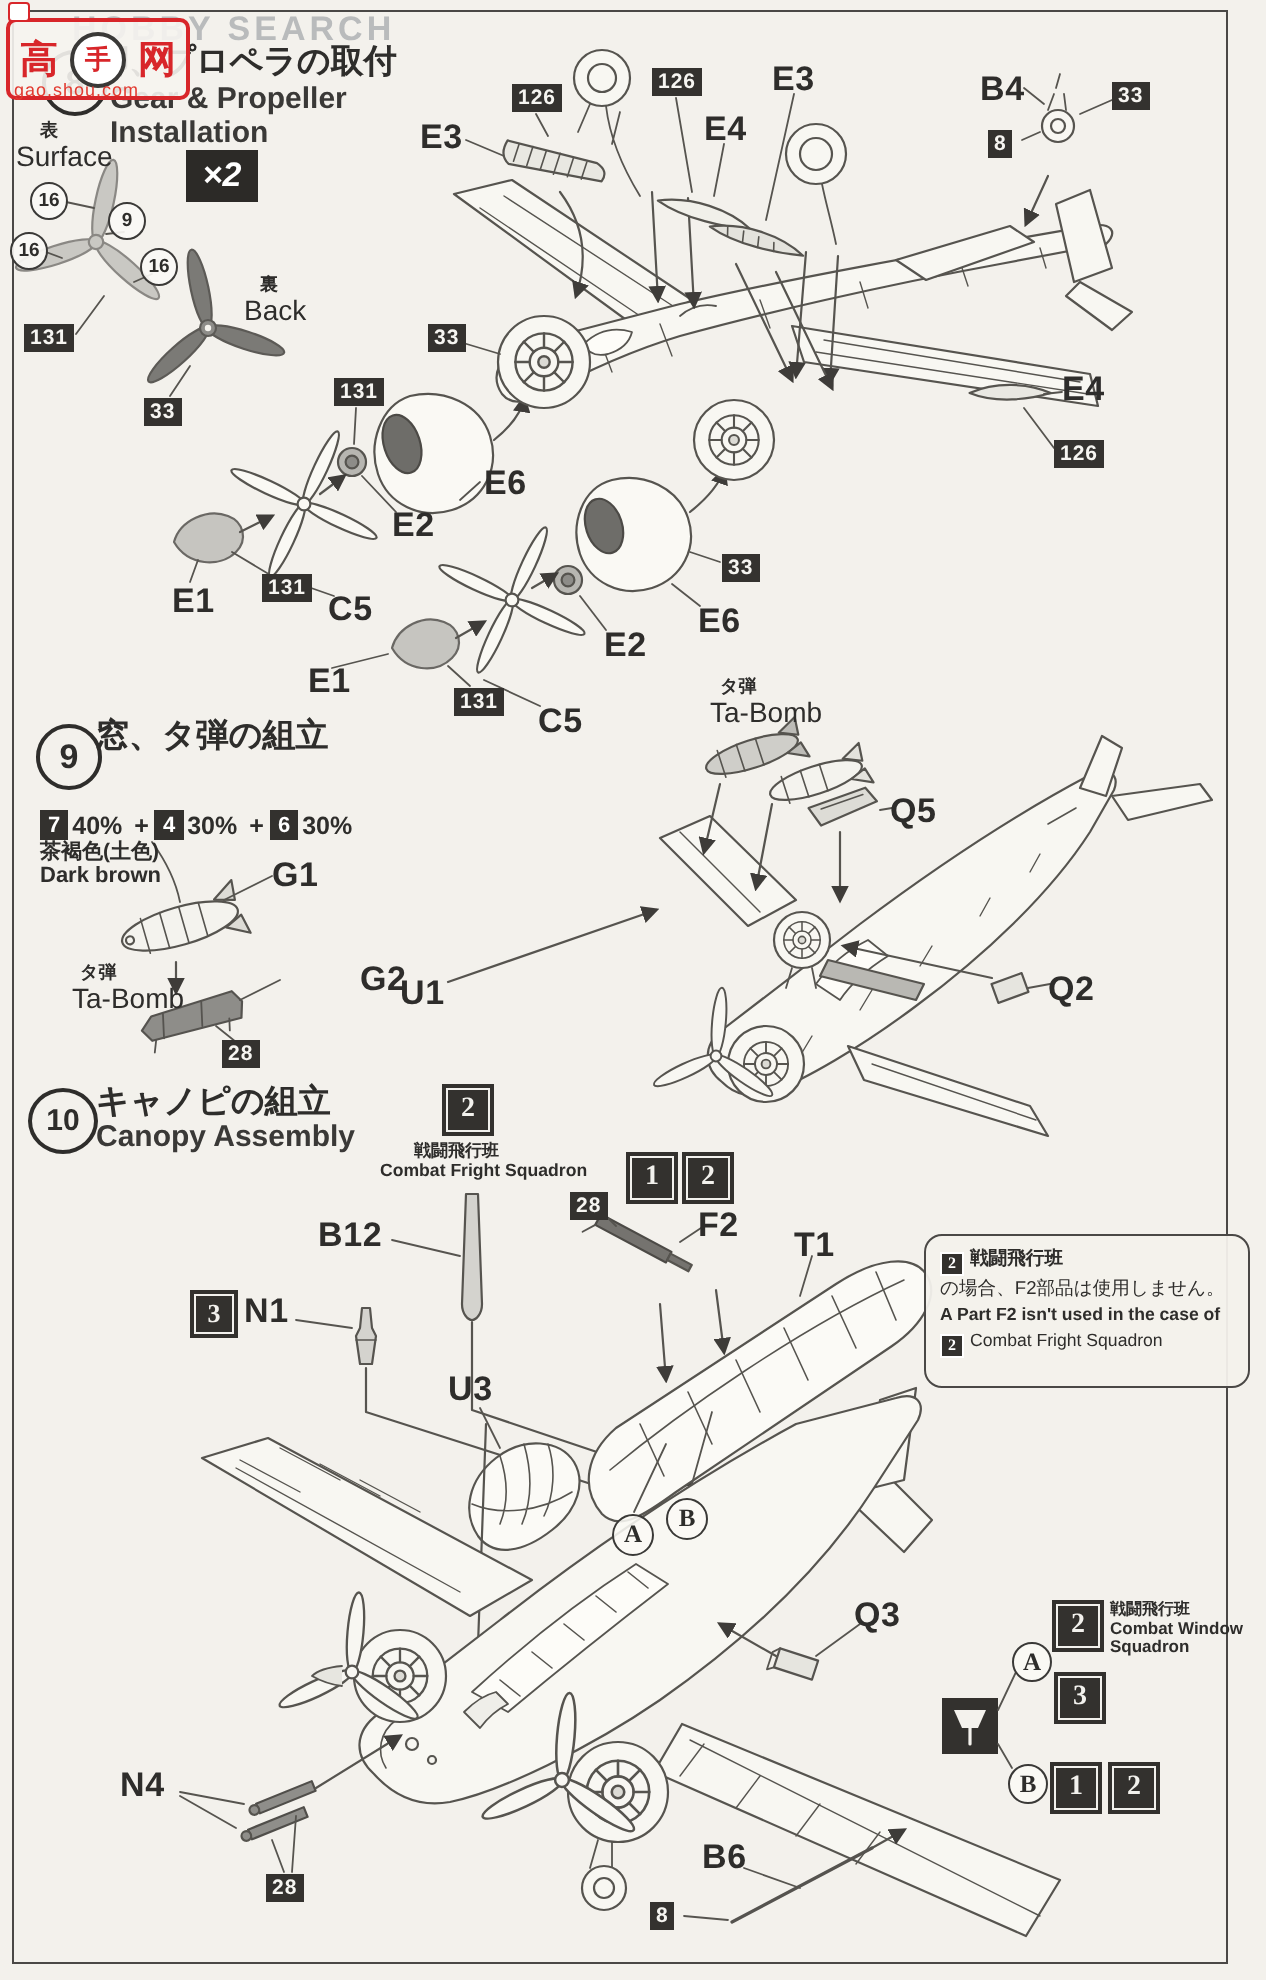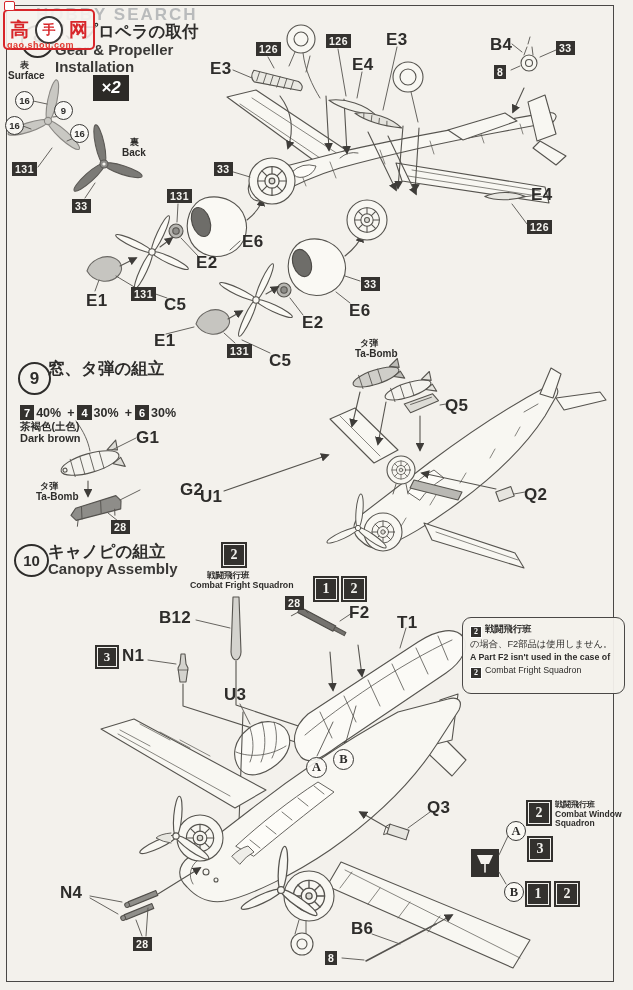--- a/index.html
+++ b/index.html
@@ -3,21 +3,21 @@
 <meta charset="utf-8">
 <style>
   html,body{margin:0;padding:0;background:#e9e7e1;}
   .page{position:relative;width:633px;height:990px;background:#f3f1ec;overflow:hidden;
         font-family:"Liberation Sans",sans-serif;color:#2e2d2b;}
   .frame{position:absolute;left:6px;top:5px;width:606px;height:975px;border:1.6px solid #4a4846;}
   .art{position:absolute;left:0;top:0;z-index:1;}
   .lbl{position:absolute;z-index:3;font-weight:bold;color:#2e2d2b;white-space:nowrap;line-height:1.05;}
   .part{font-size:17px;letter-spacing:.3px;}
   .jp9{font-size:9px;font-weight:bold;}
-  .en10{font-size:10px;font-weight:bold;}
+  .en10{font-size:14px;font-weight:normal;}
   .pbox{position:absolute;z-index:3;background:#34322f;color:#f6f5f1;font-size:10.5px;font-weight:bold;
         padding:1px 3px;line-height:12px;letter-spacing:.5px;}
   .pcircle{position:absolute;z-index:3;width:17px;height:17px;border:1.6px solid #3a3937;border-radius:50%;
         background:rgba(250,249,245,.92);font-size:9.5px;font-weight:bold;display:flex;align-items:center;
         justify-content:center;}
   .stepc{position:absolute;z-index:3;width:29px;height:29px;border:2.6px solid #2e2d2b;border-radius:50%;
         display:flex;align-items:center;justify-content:center;font-size:17px;font-weight:bold;background:rgba(243,241,236,.5);}
   .titlejp{font-size:16.5px;}
   .titleen{font-size:15px;color:#3a3937;}
   .x2box{position:absolute;z-index:3;background:#2c2a27;color:#fff;font-weight:bold;font-size:17px;
@@ -41,21 +41,21 @@
   .mixpct{margin-right:3px;}
   .notebox{position:absolute;z-index:3;left:462px;top:617px;width:148px;height:70px;border:1.6px solid #4a4846;
         border-radius:9px;padding:5px 6px 0 7px;background:rgba(243,241,236,.95);font-size:9.3px;line-height:1.45;}
   .wm-brand{position:absolute;z-index:6;left:36px;top:5px;font-size:17px;font-weight:bold;letter-spacing:2px;
         color:rgba(148,153,158,.62);}
   .wm-logo{position:absolute;z-index:7;left:3px;top:9px;width:84px;height:37px;border:2px solid #d8262a;
         border-radius:5px;background:rgba(246,244,240,.9);display:flex;align-items:center;justify-content:space-around;padding:0 2px;}
   .wm-ch{color:#d8262a;font-weight:bold;font-size:19px;font-family:"Liberation Serif",serif;}
   .wm-circle{width:24px;height:24px;border-radius:50%;border:2px solid #3a3937;background:#fff;display:flex;
         align-items:center;justify-content:center;color:#d8262a;font-weight:bold;font-size:13px;}
-  .wm-url{position:absolute;z-index:8;left:7px;top:40px;color:#e23a30;font-weight:bold;font-size:9px;letter-spacing:.5px;}
+  .wm-url{position:absolute;z-index:8;left:7px;top:40px;color:#e23a30;font-weight:normal;font-size:9px;letter-spacing:.5px;}
   .wm-mini{position:absolute;z-index:8;left:4px;top:1px;width:9px;height:8px;border:1.5px solid #d8262a;border-radius:2px;background:#fff;}
 </style>
 </head>
 <body>
 
 <div class="page">
   <div class="frame"></div>
 
   <svg class="art" width="633" height="990" viewBox="0 0 633 990">
     <defs>

